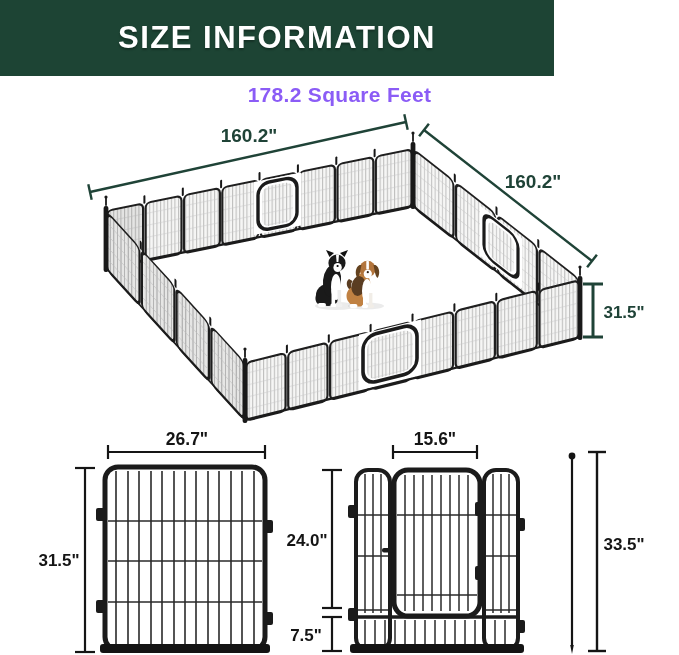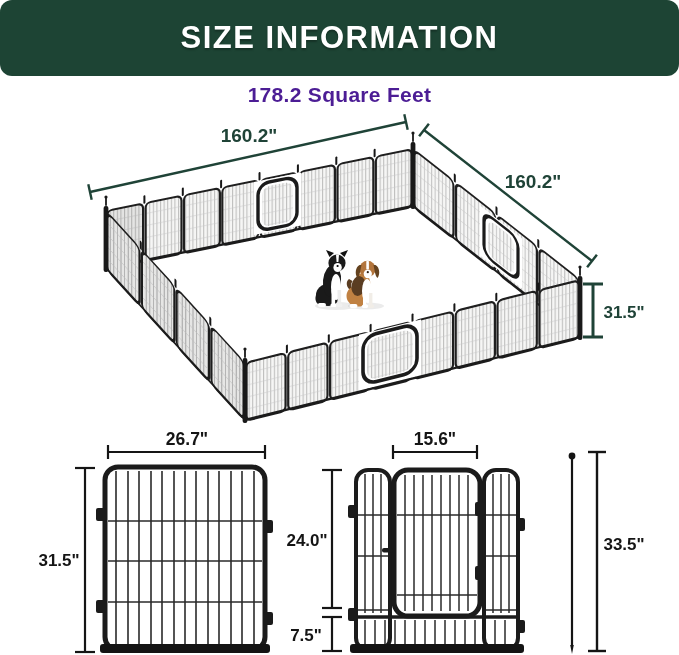--- a/index.html
+++ b/index.html
@@ -1,23 +1,23 @@
 <!DOCTYPE html>
 <html><head>
 <meta charset="utf-8">
 <style>
   html,body{margin:0;padding:0;background:#ffffff;}
   .stage{position:relative;width:679px;height:655px;background:#ffffff;overflow:hidden;
          font-family:"Liberation Sans",sans-serif;}
-  .banner{position:absolute;top:0;left:0;width:679px;height:76px;background:#1d4434;
-          display:flex;align-items:center;justify-content:center;border-radius:12px;}
+  .banner{position:absolute;top:0;left:0;width:554px;height:76px;background:#1d4434;
+          display:flex;align-items:center;justify-content:center;}
   .banner h1{margin:0;color:#ffffff;font-size:31px;font-weight:bold;letter-spacing:1.5px;
              text-shadow:0 2px 2px rgba(0,0,0,0.28);}
   .subtitle{position:absolute;top:83px;left:0;width:679px;text-align:center;
-            color:#4c1d95;font-size:21px;font-weight:bold;letter-spacing:0.3px;}
+            color:#8b5cf6;font-size:21px;font-weight:bold;letter-spacing:0.3px;}
   svg.diagram{position:absolute;top:0;left:0;}
   .dimGreen text{fill:#1f4337;font-weight:bold;}
   .dimInk text{fill:#151515;font-weight:bold;}
   text{font-family:"Liberation Sans",sans-serif;}
 </style>
 </head>
 <body>
 
 <div class="stage">
 

